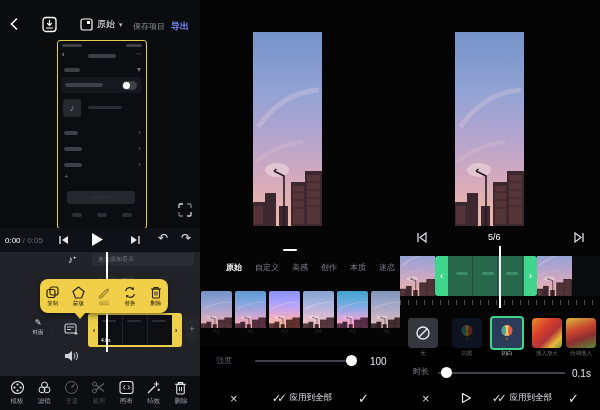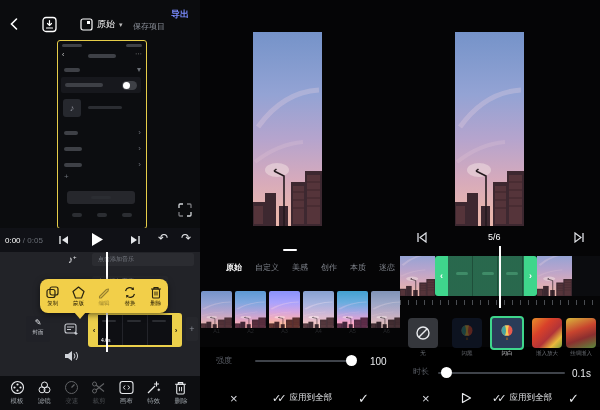--- a/index.html
+++ b/index.html
@@ -132,21 +132,21 @@
     </div>
     <div class="abs" style="left:80px;top:18px;display:flex;align-items:center;gap:4px;">
       <svg width="13" height="13" viewBox="0 0 13 13">
           <rect x="1" y="1" width="11" height="11" rx="2" stroke="#fff" stroke-width="1.2" fill="none"></rect>
           <rect x="7" y="3" width="3" height="3" fill="#fff"></rect>
         </svg>
       <span class="txt topbar-txt" style="color:#fff;">原始</span>
       <span style="color:#bbb;font-size:7px;">▾</span>
     </div>
     <div class="abs txt" style="left:133px;top:21px;font-size:8px;color:#8a8f98;">保存项目</div>
-    <div class="abs txt" style="left:171px;top:8px;font-size:9px;color:#7b8cff;font-weight:bold;">导出</div>
+    <div class="abs txt" style="left:171px;top:20px;font-size:9px;color:#7b8cff;font-weight:bold;">导出</div>
 
     <div class="abs phone" style="left:57px;top:40px;width:88px;height:187px;">
       <div class="skel" style="left:4px;top:3px;width:20px;height:3px;"></div>
       <div class="skel" style="right:4px;top:3px;width:16px;height:3px;"></div>
       <div class="abs" style="left:4px;top:10px;color:#ccc;font-size:7px;">‹</div>
       <div class="skel" style="left:30px;top:13px;width:28px;height:4px;"></div>
       <div class="abs" style="right:4px;top:9px;color:#999;font-size:7px;">⋯</div>
       <div class="skel" style="left:6px;top:27px;width:16px;height:4px;"></div>
       <div class="abs chev" style="right:5px;top:24px;">▾</div>
       <div class="abs" style="left:3px;top:36px;width:80px;height:16px;background:#17181d;border-radius:2px;">
@@ -500,21 +500,21 @@
         </svg>
     </div>
     <div class="abs tlabel sel" style="left:87px;top:350px;">闪白</div>
 
     <div class="abs tthumb" style="left:132px;top:318px;width:30px;height:30px;background:linear-gradient(135deg,#e8902c 0%,#d8402a 35%,#b23438 60%,#e8b83c 80%,#7a9a3c 100%);"></div>
     <div class="abs tlabel" style="left:127px;top:350px;">渐入放大</div>
 
     <div class="abs tthumb" style="left:166px;top:318px;width:30px;height:30px;background:linear-gradient(160deg,#d8b83c 0%,#c8442e 40%,#8c2f2f 65%,#5a8a3c 100%);"></div>
     <div class="abs tlabel" style="left:161px;top:350px;">丝绸渐入</div>
 
-    <div class="abs sliderlabel" style="left:13px;top:366px;">时长</div>
+    <div class="abs sliderlabel" style="left:13px;top:366px;font-weight:bold;">时长</div>
     <div class="slider-track" style="left:38px;top:372px;width:127px;"></div>
     <div class="slider-knob" style="left:41px;top:367px;"></div>
     <div class="abs slidervalue" style="left:172px;top:368px;">0.1s</div>
 
     <div class="abs" style="left:0;top:386px;width:200px;height:24px;display:flex;align-items:center;">
       <span class="xmark" style="position:absolute;left:22px;">×</span>
       <span style="position:absolute;left:61px;top:6px;">
         <svg width="11" height="12" viewBox="0 0 11 12">
             <path d="M1.5 1.5 L9.5 6 L1.5 10.5 Z" stroke="#e8eaed" stroke-width="1.2" fill="none" stroke-linejoin="round"></path>
           </svg>

